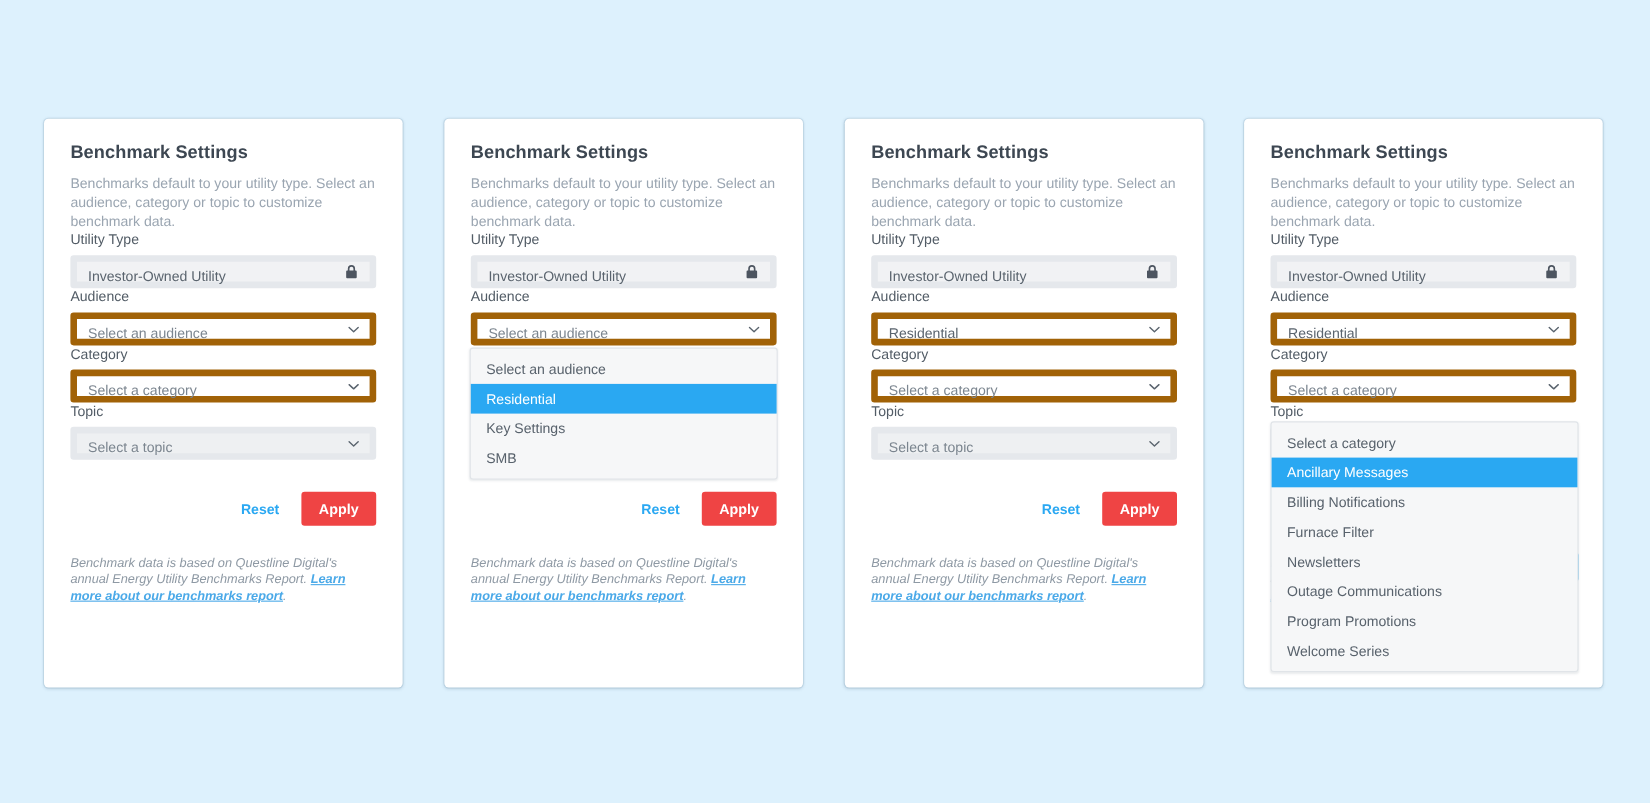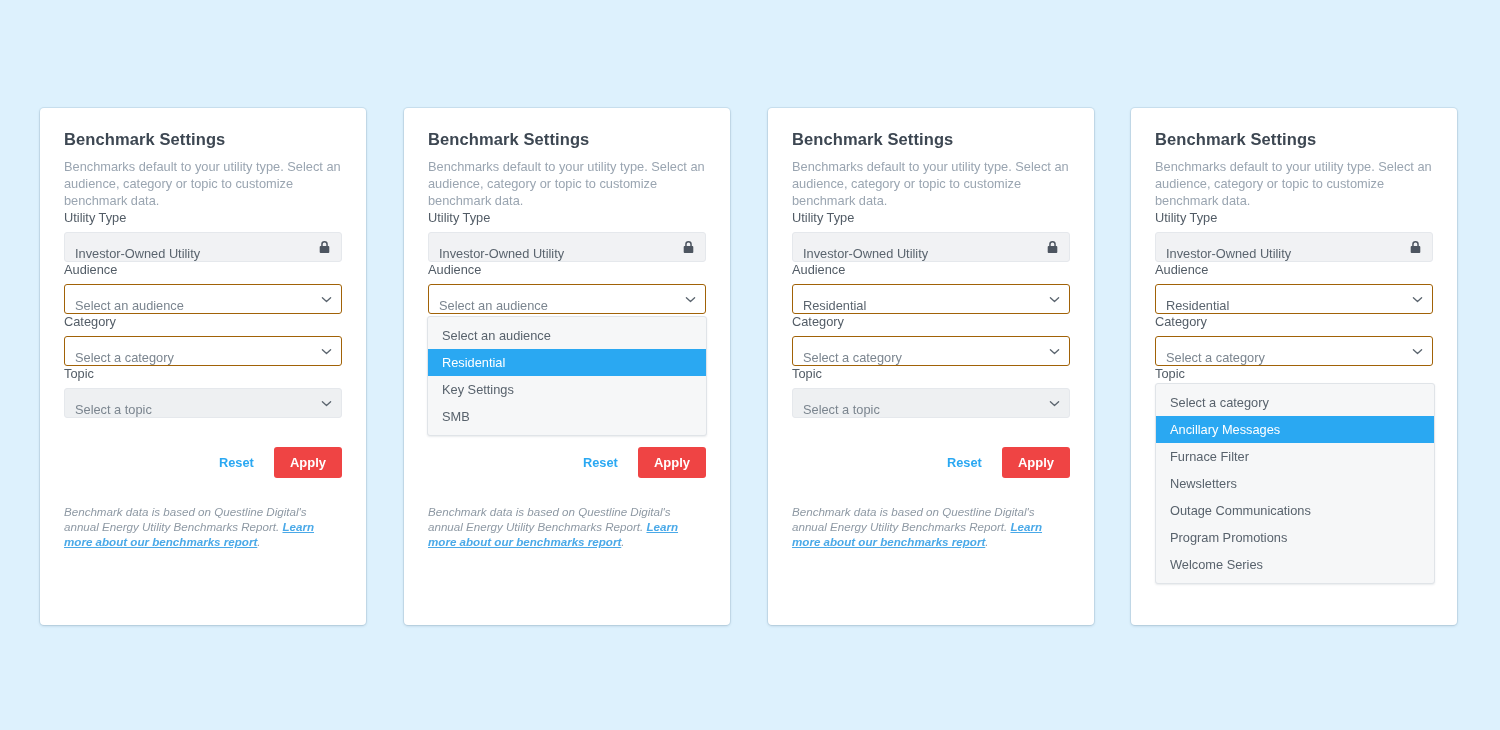--- a/index.html
+++ b/index.html
@@ -44,25 +44,25 @@
     font-size: 12.8px;
     color: #525c66;
     margin-bottom: 7px;
     display: block;
   }
 
   .control {
     position: relative;
     height: 30px;
     border-radius: 3px;
-    border: 1px solid #a16207;
+    border: 6px solid #a16207;
     background: #ffffff;
     display: flex;
-    align-items: flex-end;
-    padding: 0 10px;
+    align-items: flex-start;
+    padding: 5px 10px;
     font-size: 12.8px;
     color: #4a545e;
   }
   .control.locked { background: #f1f2f4; border-color: #e5e8ec; }
   .control.disabled { background: #eef0f2; border-color: #e5e8ec; }
   .control .value { color: #5a646e; }
   .control.placeholder .value { color: #7b858f; }
 
   .chev {
     position: absolute;
@@ -406,20 +406,21 @@
   <div class="dropdown" id="dd-audience">
     <div class="dd-item">Select an audience</div>
     <div class="dd-item sel">Residential</div>
     <div class="dd-item">Key Settings</div>
     <div class="dd-item">SMB</div>
   </div>
 
   <div class="dropdown" id="dd-category">
     <div class="dd-item">Select a category</div>
     <div class="dd-item sel">Ancillary Messages</div>
+    <div class="dd-item">Billing Notifications</div>
     <div class="dd-item">Furnace Filter</div>
     <div class="dd-item">Newsletters</div>
     <div class="dd-item">Outage Communications</div>
     <div class="dd-item">Program Promotions</div>
     <div class="dd-item">Welcome Series</div>
   </div>
 
 </div>
 
 </body></html>

